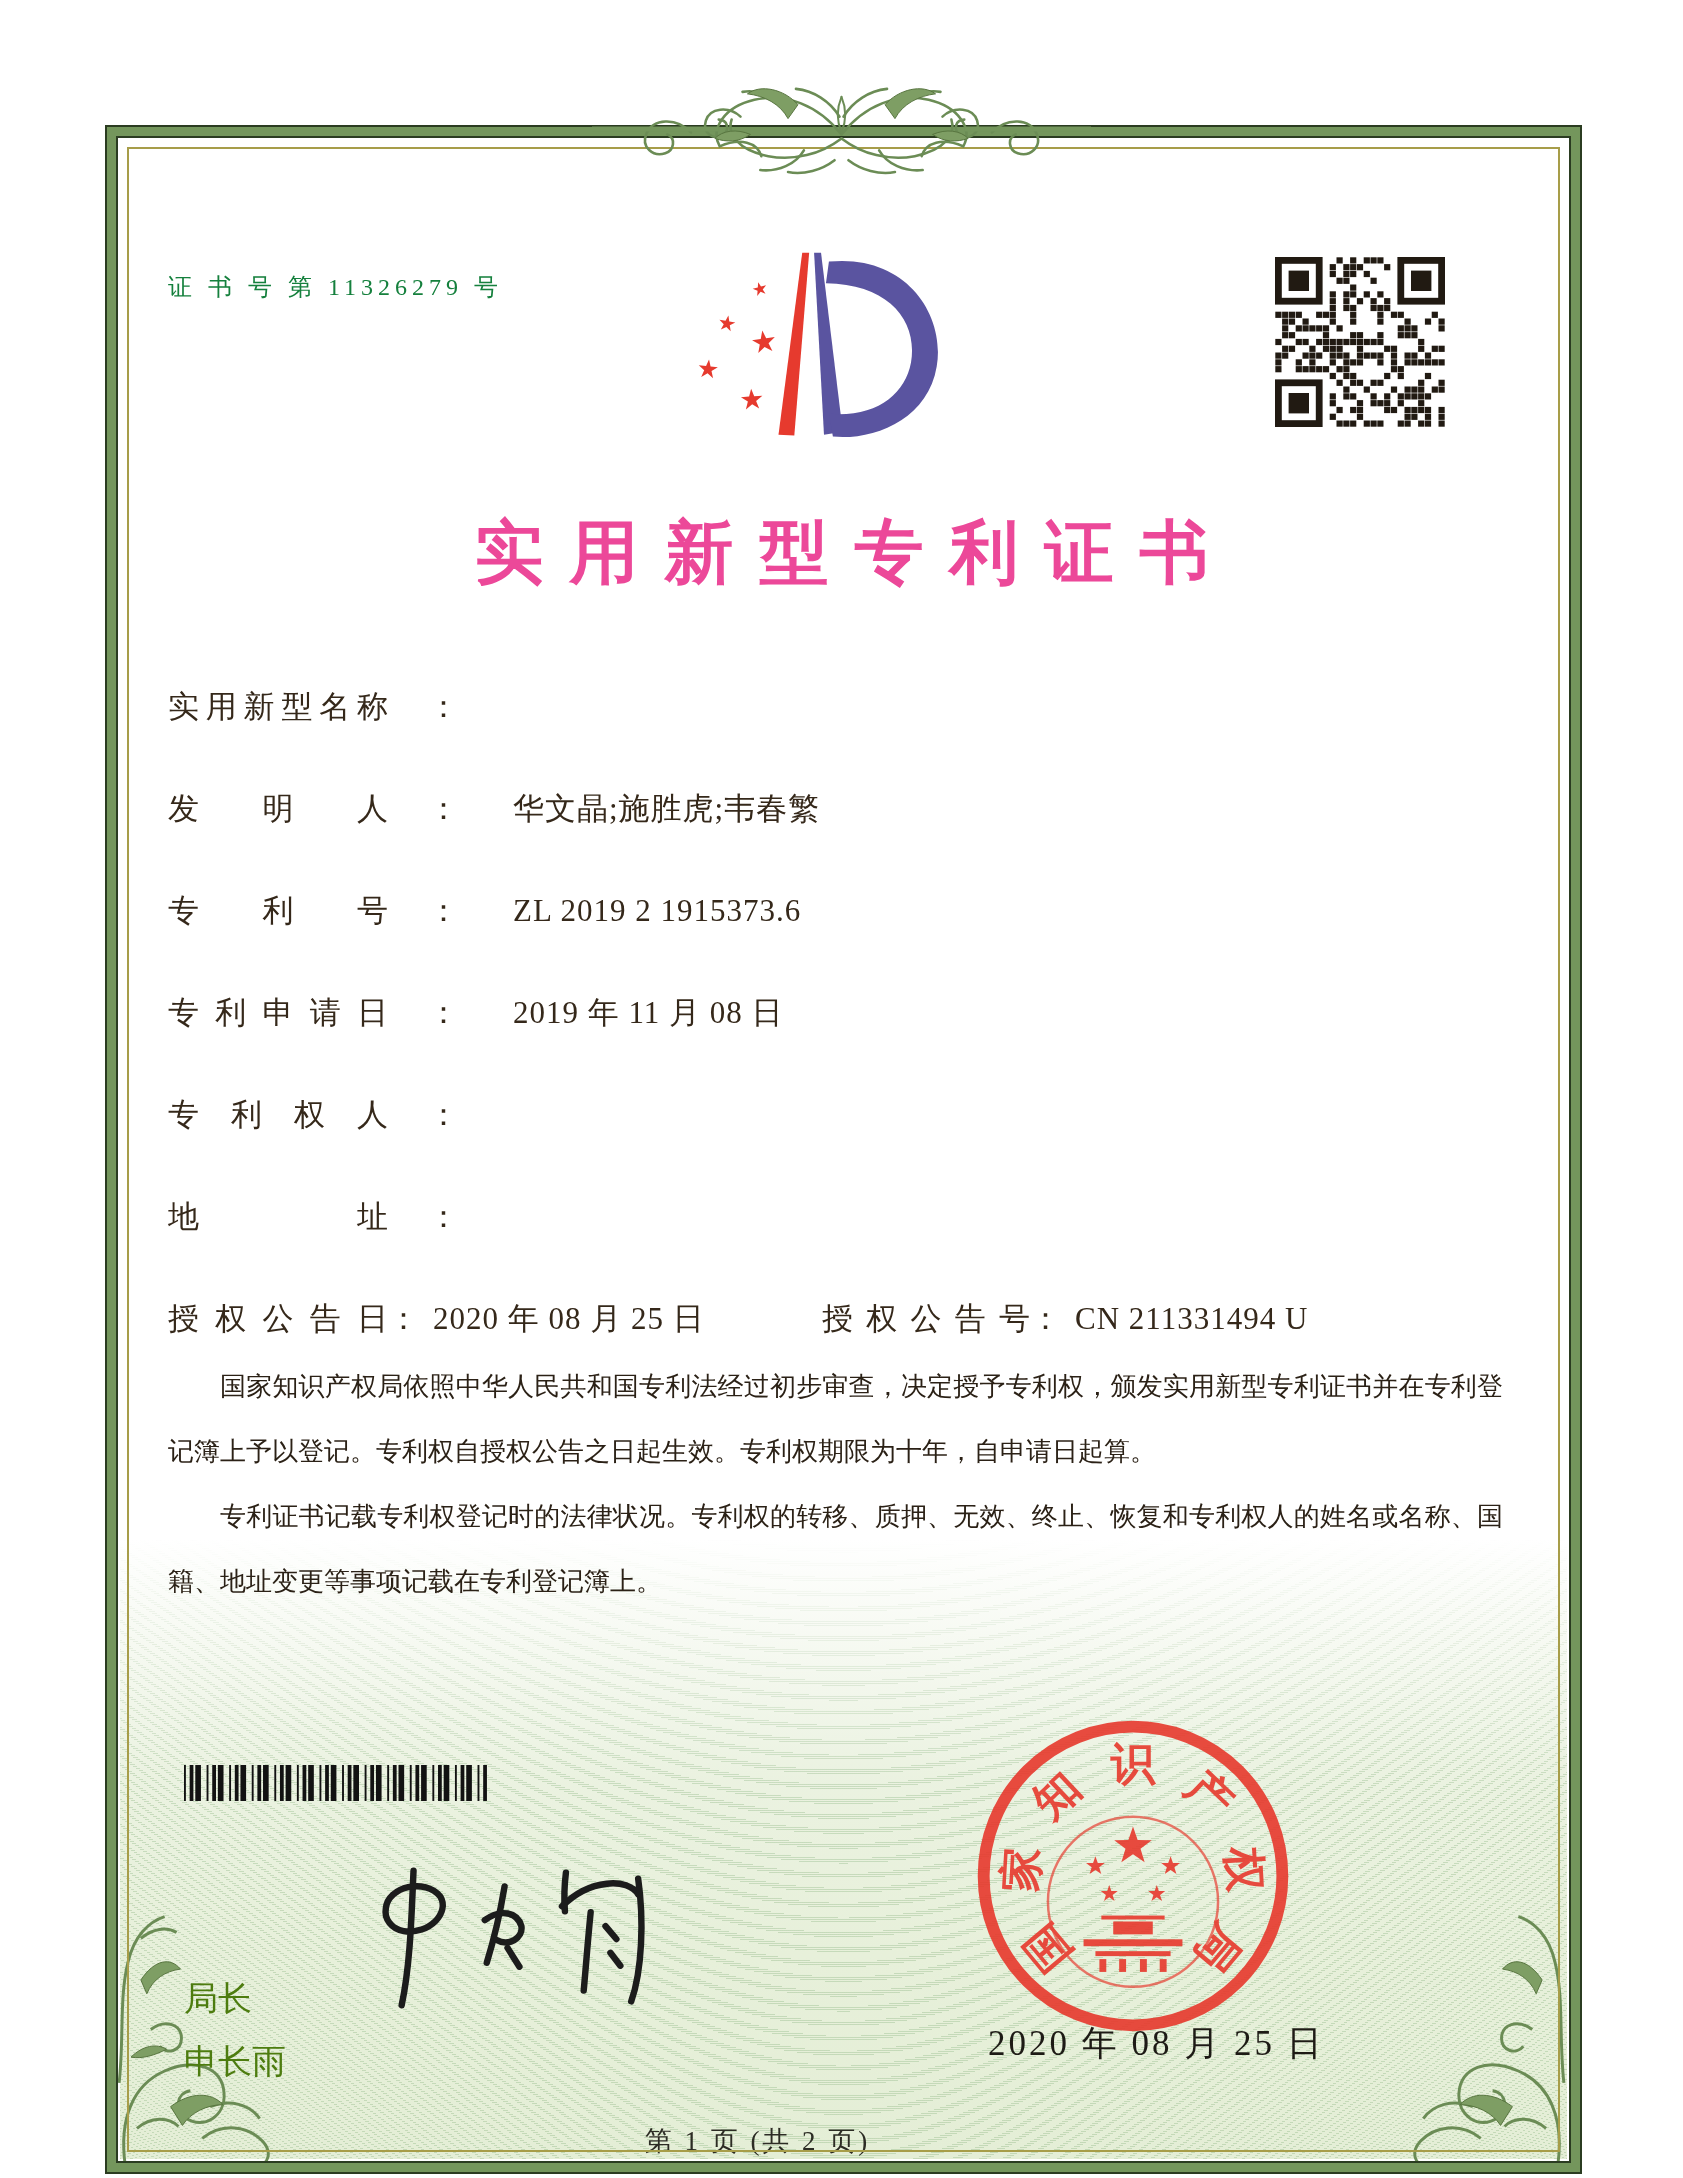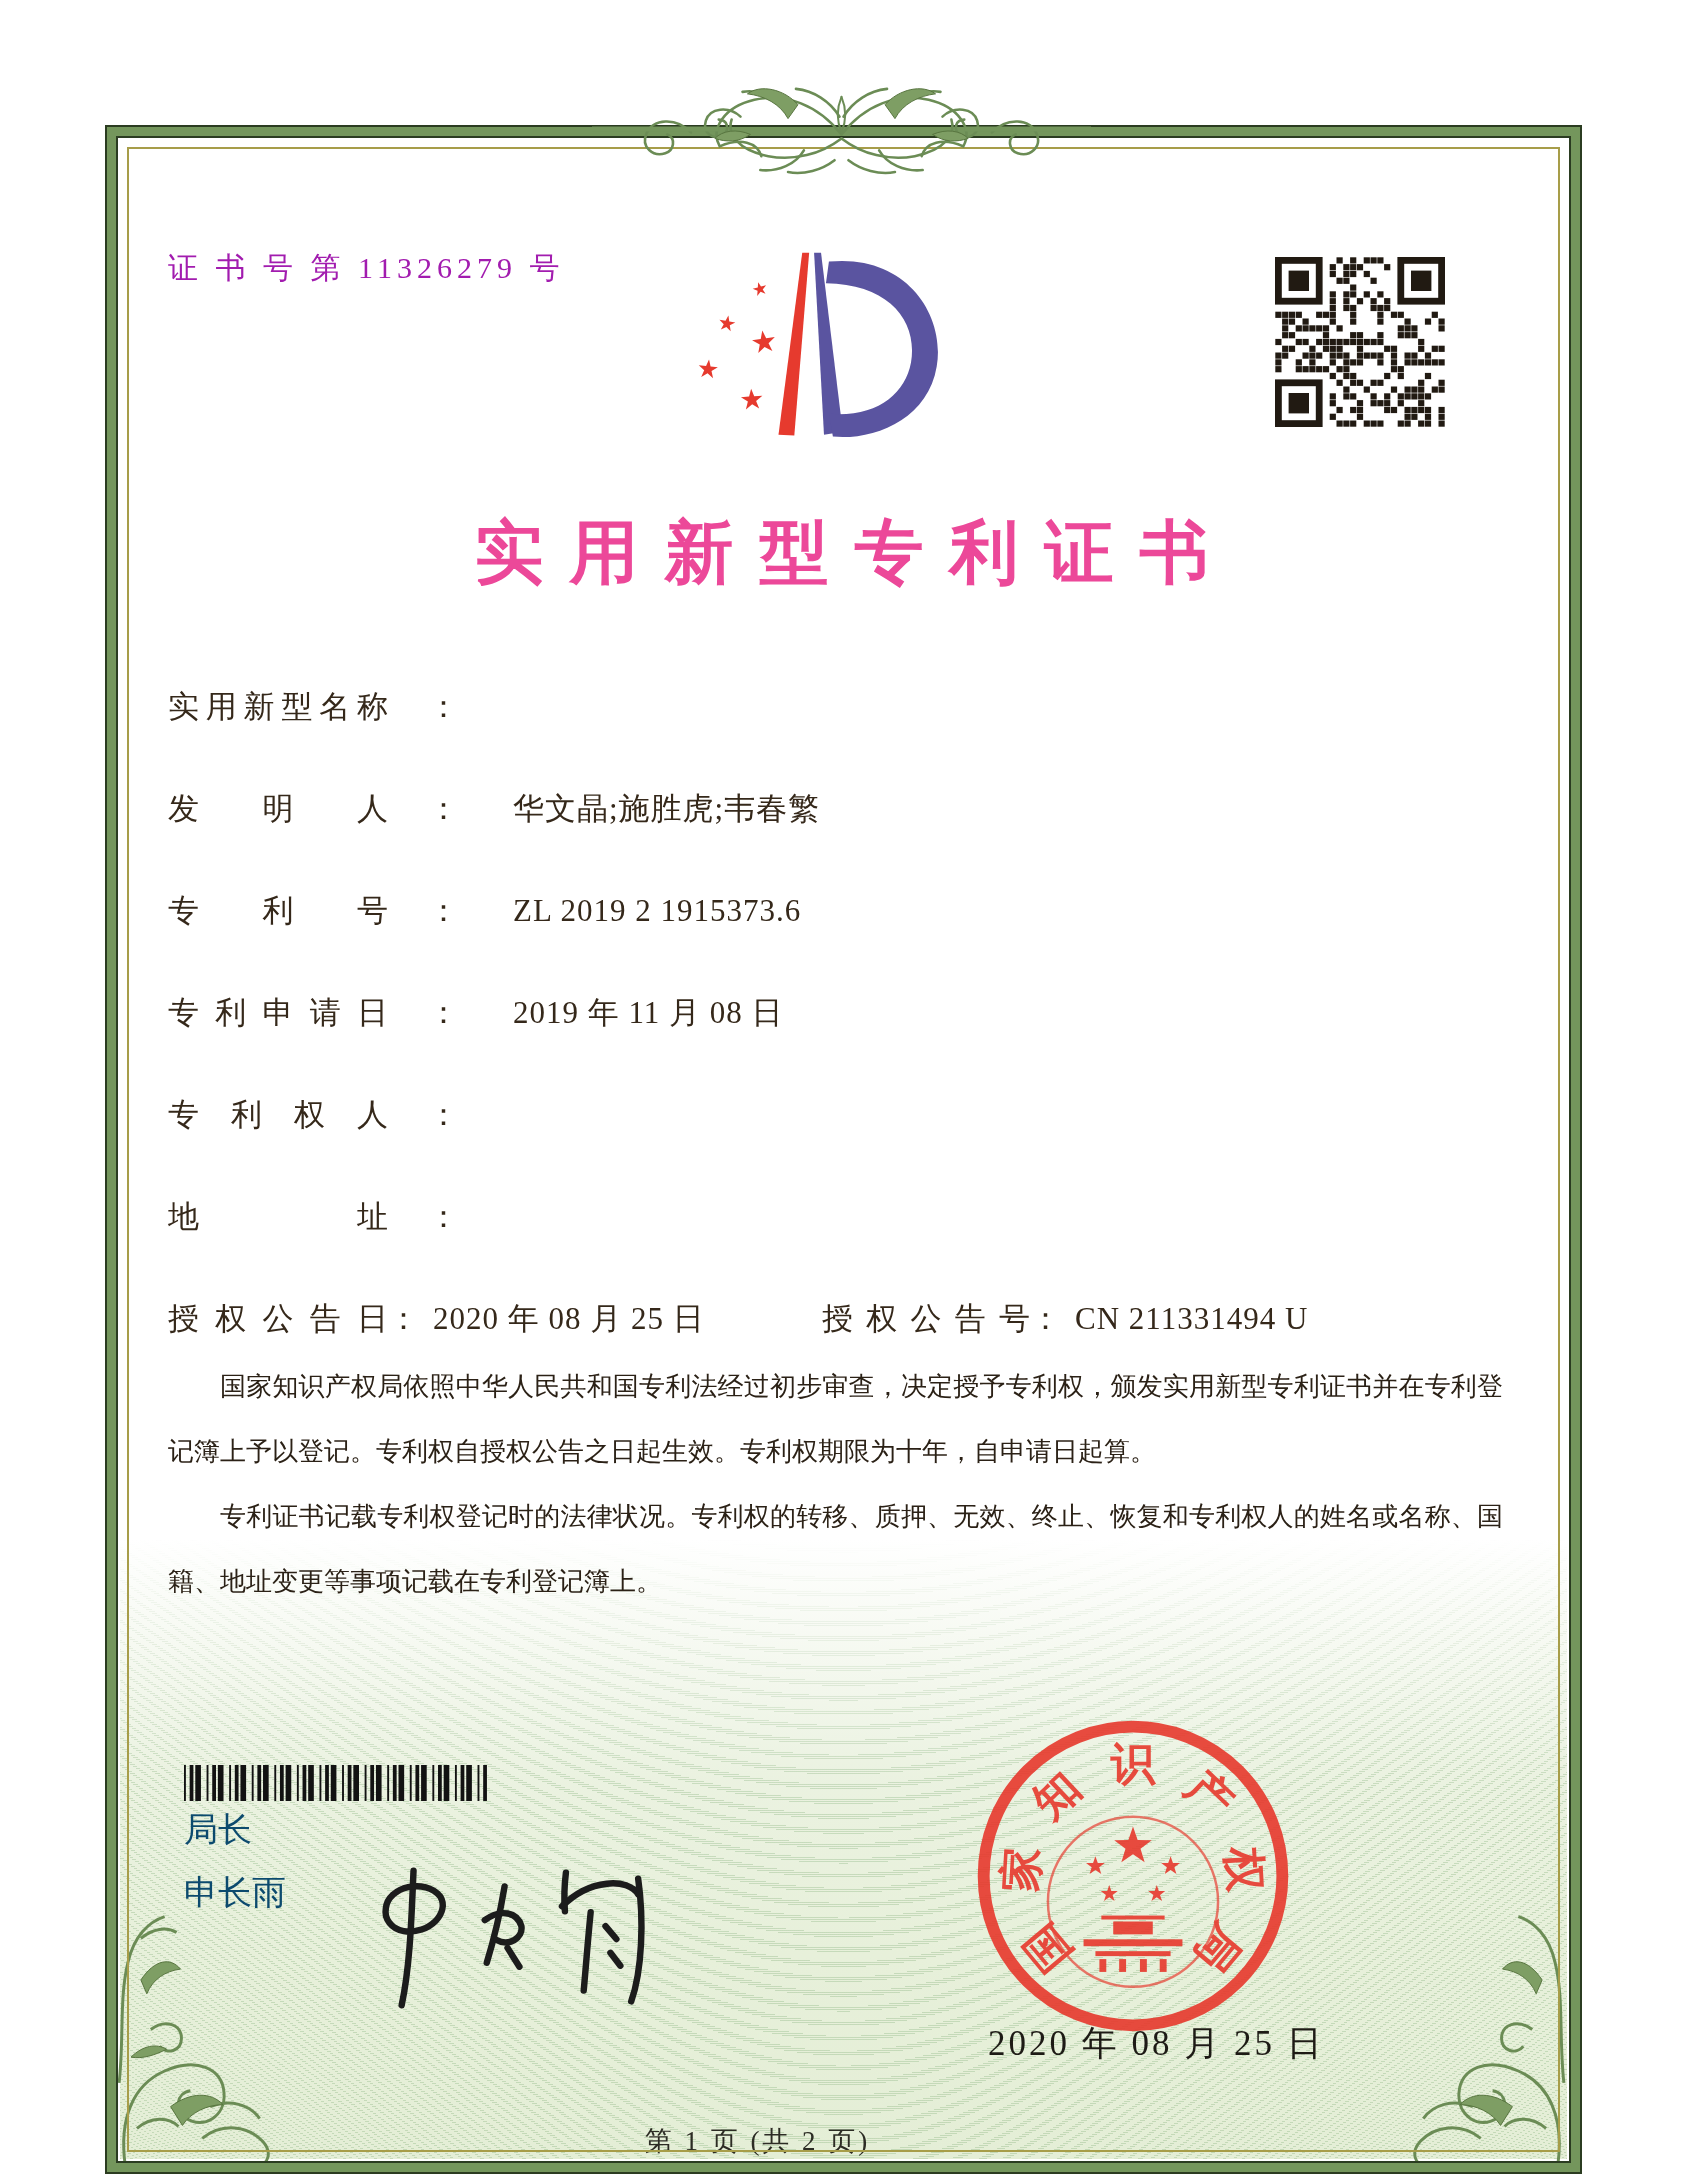--- a/index.html
+++ b/index.html
@@ -26,21 +26,21 @@
   }
   .waves{
     position:absolute;inset:0;
     background:repeating-radial-gradient(ellipse 170% 115% at 50% 142%,
        rgba(121,168,112,.30) 0 1.3px, rgba(121,168,112,0) 1.3px 7.4px);
     -webkit-mask-image:linear-gradient(to bottom, transparent 0, #000 248px);
     mask-image:linear-gradient(to bottom, transparent 0, #000 248px);
   }
   
   .cert-no{
-    left:168px;top:248px;font-size:30px;letter-spacing:5px;color:#a21caf;z-index:2;
+    left:168px;top:271px;font-size:24px;letter-spacing:5px;color:#15803d;z-index:2;
   }
   .logo{left:645px;top:224px;width:356px;height:249px;z-index:2;}
   .logo svg{position:absolute;inset:0;}
   .logo-star{position:absolute;color:#e63a2e;line-height:1;transform:translate(-50%,-50%);}
   .logo-star.s1{left:115px;top:65px;font-size:18px;transform:translate(-50%,-50%) rotate(-14deg);}
   .logo-star.s2{left:82px;top:100px;font-size:21px;transform:translate(-50%,-50%) rotate(10deg);}
   .logo-star.s3{left:119px;top:118px;font-size:30px;transform:translate(-50%,-50%) rotate(-8deg);}
   .logo-star.s4{left:63px;top:145px;font-size:25px;transform:translate(-50%,-50%) rotate(6deg);}
   .logo-star.s5{left:107px;top:176px;font-size:28px;transform:translate(-50%,-50%) rotate(-4deg);}
   .qr{left:1275px;top:257px;width:170px;height:170px;z-index:2;}
@@ -55,21 +55,21 @@
   .val{margin-left:14px;letter-spacing:1px;}
   .pair{display:flex;align-items:flex-end;}
   .pair-wide{width:614px;}
   .lab2{width:208px;}
   
   .paras{left:168px;top:1354px;width:1335px;z-index:2;font-size:26px;line-height:65px;
     text-align:justify;color:#2b2116;}
   .paras p{margin:0;text-indent:2em;}
   
   .barcode{left:184px;top:1765px;width:307px;height:36px;z-index:2;}
-  .director{left:184px;top:1798px;z-index:2;font-size:34px;color:#0c4a6e;line-height:63px;}
+  .director{left:184px;top:1967px;z-index:2;font-size:34px;color:#4d7c0f;line-height:63px;}
   .signature{left:368px;top:1843px;width:287px;height:188px;z-index:2;}
   .seal{left:953px;top:1696px;width:360px;height:360px;z-index:2;}
   .seal-date{left:988px;top:2020px;font-size:35px;letter-spacing:3px;color:#1d1a15;z-index:3;}
   .footer{left:594px;top:2123px;width:327px;text-align:center;font-size:27px;
     letter-spacing:3px;color:#2c2c24;z-index:2;}
   
   .orn-top{left:592px;top:77px;width:499px;height:103px;z-index:6;pointer-events:none;}
   .orn-bl{left:111px;top:1879px;width:230px;height:289px;z-index:1;pointer-events:none;}
   .orn-br{left:1342px;top:1879px;width:230px;height:289px;z-index:1;pointer-events:none;transform:scaleX(-1);}
 </style>

